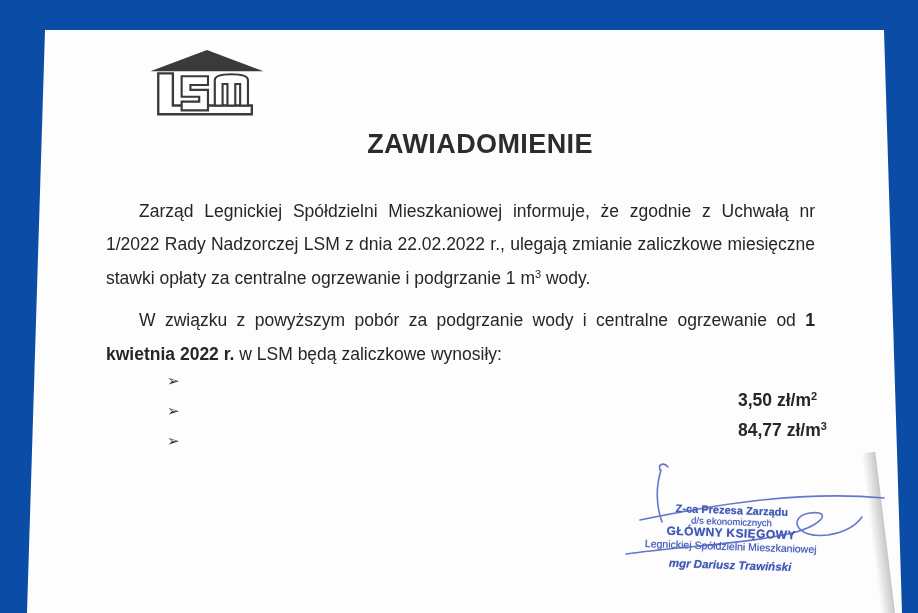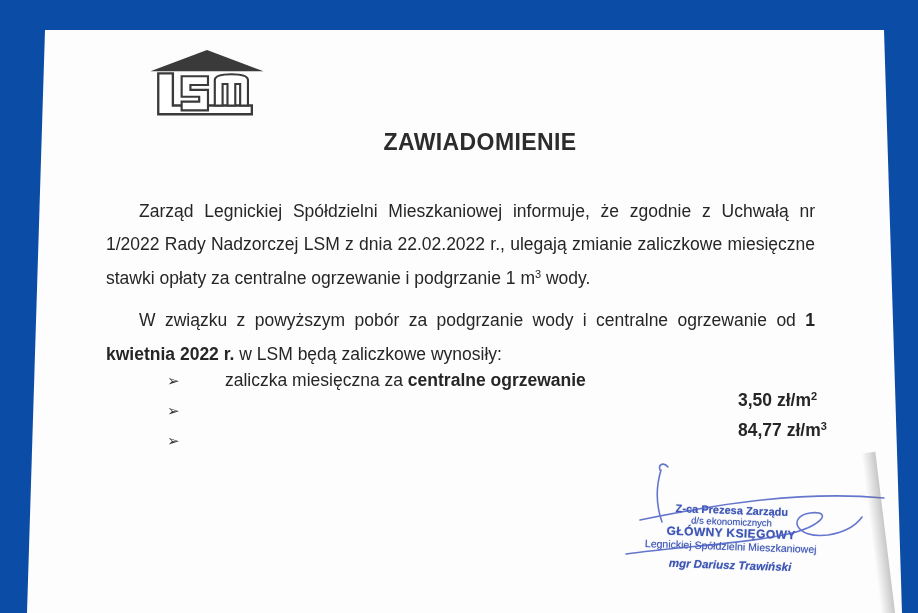--- a/index.html
+++ b/index.html
@@ -13,21 +13,21 @@
     clip-path:polygon(45px 30px,884px 30px,902px 613px,27px 613px);
   }
   .edge-shadow{
     position:absolute;left:872px;top:452px;width:14px;height:175px;
     background:linear-gradient(to right,rgba(0,0,0,0),rgba(110,110,110,0.38));
     transform:rotate(-7deg);
   }
   .logo{position:absolute;left:148px;top:46px;width:118px;height:78px;}
   .doc-title{
     position:absolute;left:100px;top:129px;width:760px;text-align:center;
-    font-size:23px;font-weight:bold;color:#2c2c2c;letter-spacing:0.4px;
+    font-size:27px;font-weight:bold;color:#2c2c2c;letter-spacing:0.4px;
   }
   .body-text{
     position:absolute;left:97px;top:186px;width:727px;
     font-size:17.5px;line-height:33.4px;color:#262626;text-align:justify;
   }
   .body-text p{margin:9px;text-indent:33px;}
   .body-text p.para2{margin-top:2px;}
   .b{font-weight:bold;}
   .sup{font-size:11px;vertical-align:6px;line-height:0;}
   .rates{position:absolute;left:97px;top:370px;width:790px;font-size:17.5px;color:#262626;}
@@ -66,21 +66,20 @@
     <div class="doc-title">ZAWIADOMIENIE</div>
 
     <div class="body-text">
       <p><span>Zarząd Legnickiej Spółdzielni Mieszkaniowej informuje, że zgodnie z Uchwałą nr 1/2022 Rady Nadzorczej LSM z dnia 22.02.2022 r., ulegają zmianie zaliczkowe miesięczne stawki opłaty za centralne ogrzewanie i podgrzanie 1 m</span><span class="sup">3</span><span> wody.</span></p>
       <p class="para2"><span>W związku z powyższym pobór za podgrzanie wody i centralne ogrzewanie od </span><span class="b">1 kwietnia 2022 r.</span><span> w LSM będą zaliczkowe wynosiły:</span></p>
     </div>
 
     <div class="rates">
       <div class="rate-row">
         <span class="rate-bullet">➢</span>
-        <span class="rate-label"><span>zaliczka miesięczna za </span><span class="b">centralne ogrzewanie</span><span></span><span class="b"></span><span></span></span>
         <span class="rate-value"><span>3,50 zł/m</span><span class="sup">2</span></span>
       </div>
       <div class="rate-row">
         <span class="rate-bullet">➢</span>
         <span class="rate-value"><span>84,77 zł/m</span><span class="sup">3</span></span>
       </div>
       <div class="rate-row">
         <span class="rate-bullet">➢</span>
       </div>
     </div>

